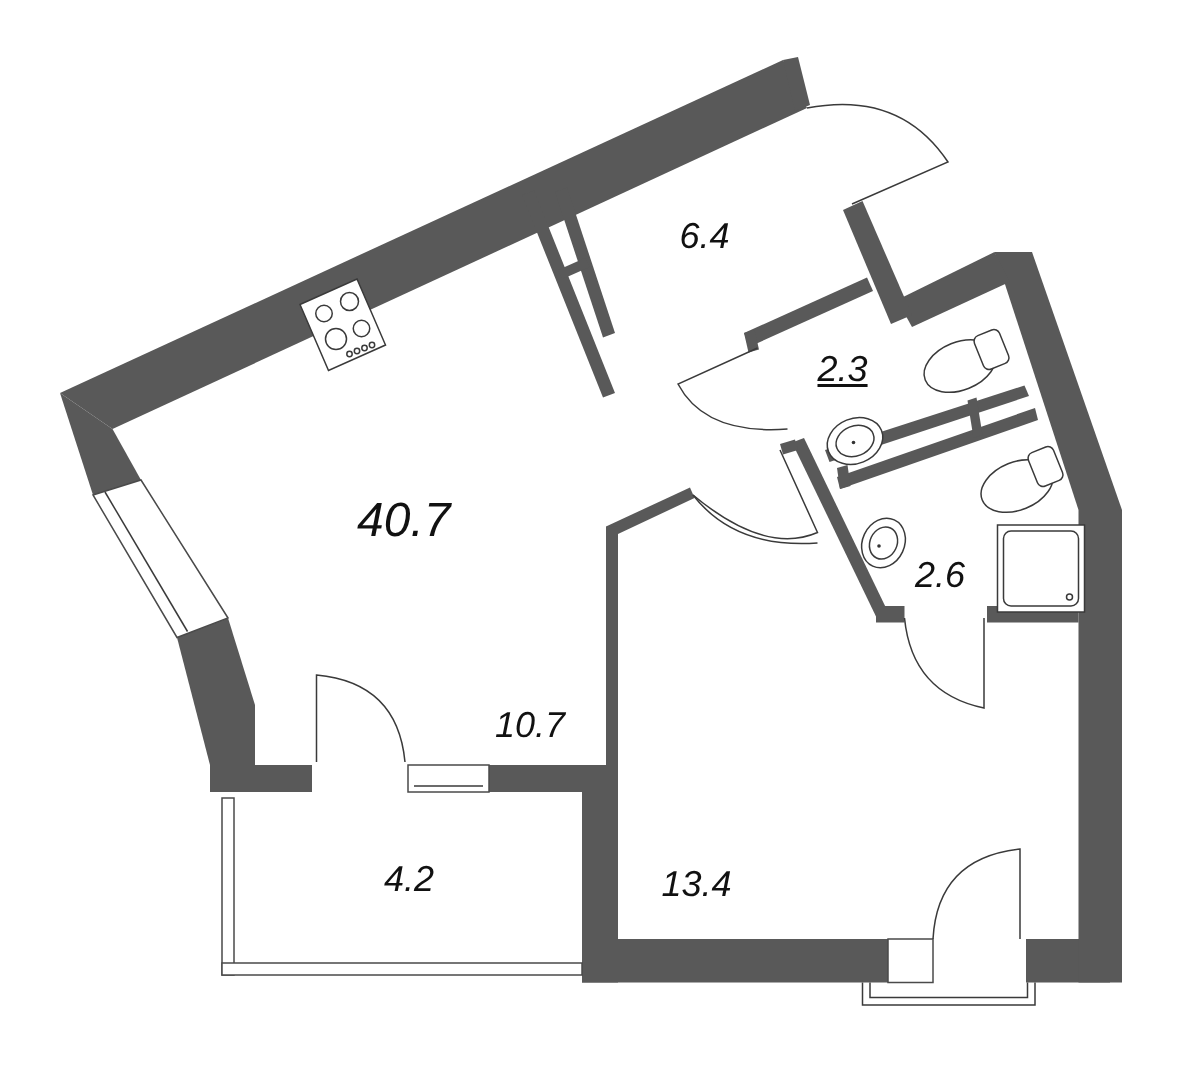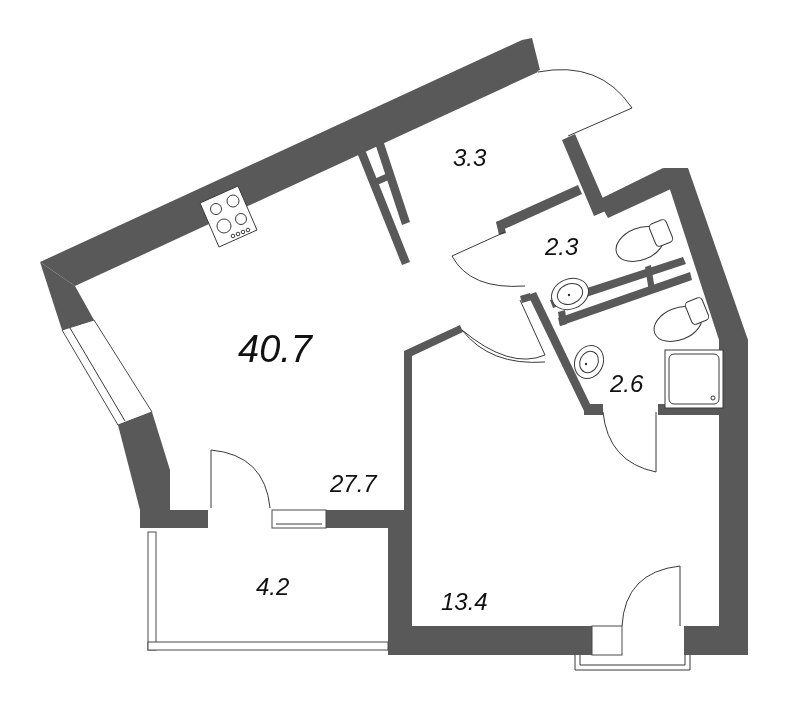--- a/index.html
+++ b/index.html
@@ -3,21 +3,21 @@
 <meta charset="utf-8">
 <style>
   html, body { margin: 0; padding: 0; background: #ffffff; }
   body { width: 800px; height: 712px; overflow: hidden; position: relative; font-family: "Liberation Sans", sans-serif; }
   #plan { position: absolute; left: 0; top: 0; width: 800px; height: 712px; }
   .wall { fill: #595959; stroke: none; }
   .thin { fill: none; stroke: #3a3a3a; stroke-width: 1; }
   .fix { fill: #ffffff; stroke: #3a3a3a; stroke-width: 1; }
   .win { fill: #ffffff; stroke: #4a4a4a; stroke-width: 1; }
   .lbl { position: absolute; font-style: italic; color: #111; white-space: nowrap; line-height: 1; }
-  .lbl.big { font-size: 38px; text-align: center; }
+  .lbl.big { font-size: 32px; text-align: center; }
   .lbl.sm { font-size: 24px; }
 </style>
 </head>
 <body>
 
 <svg id="plan" viewBox="0 0 800 712" xmlns="http://www.w3.org/2000/svg">
 
   <g>
 
     <polygon class="wall" points="40,262 522,40 538,72 75,286"></polygon>
@@ -134,18 +134,18 @@
   </g>
   <g>
     <rect class="fix" x="665" y="350" width="58" height="58"></rect>
     <rect class="fix" x="669" y="354" width="50" height="50" rx="5"></rect>
     <circle class="fix" cx="713" cy="398" r="2"></circle>
   </g>
 
 </svg>
 
 <div class="lbl big" style="left:238px; top:330px;">40.7</div>
-<div class="lbl sm" style="left:453px; top:146px;">3.3</div>
-<div class="lbl sm" style="left:545px; top:235px;">2.3</div>
+<div class="lbl sm" style="left:453px; top:146px;">6.4</div>
+<div class="lbl sm" style="left:545px; top:235px;text-decoration:underline;">2.3</div>
 <div class="lbl sm" style="left:610px; top:372px;text-align:right;">2.6</div>
-<div class="lbl sm" style="left:330px; top:472px;">27.7</div>
-<div class="lbl sm" style="left:441px; top:590px;text-align:center;">13.4</div>
+<div class="lbl sm" style="left:330px; top:472px;">10.7</div>
+<div class="lbl sm" style="left:441px; top:578px;text-align:center;">13.4</div>
 <div class="lbl sm" style="left:256px; top:575px;">4.2</div>
 
 </body></html>

